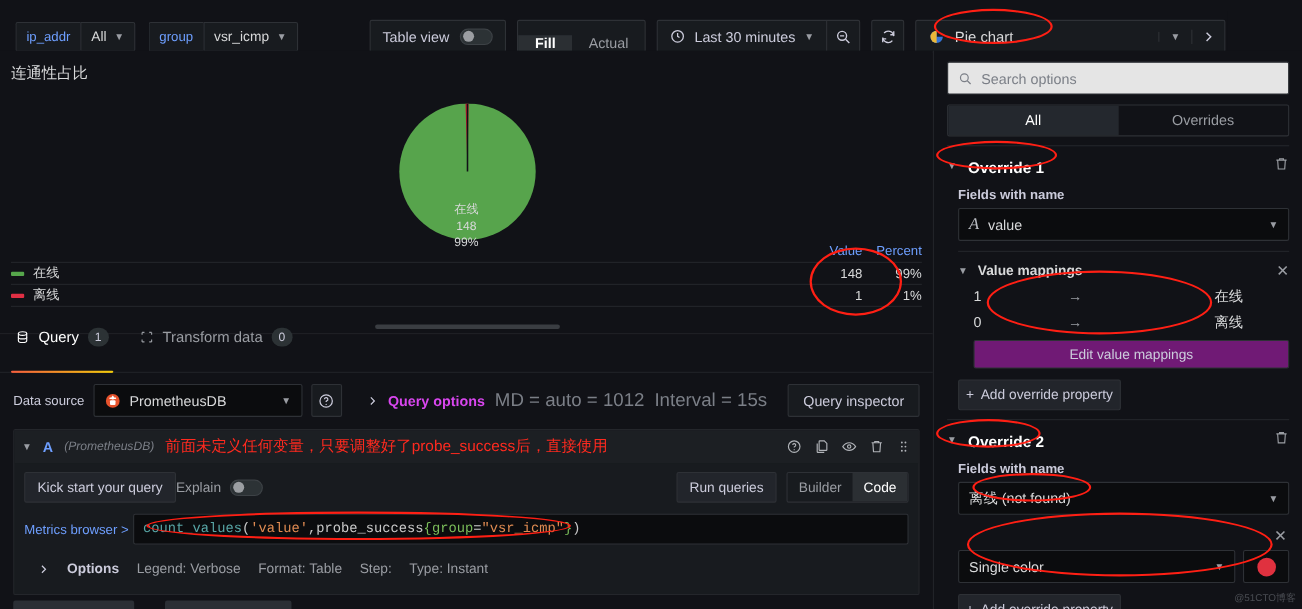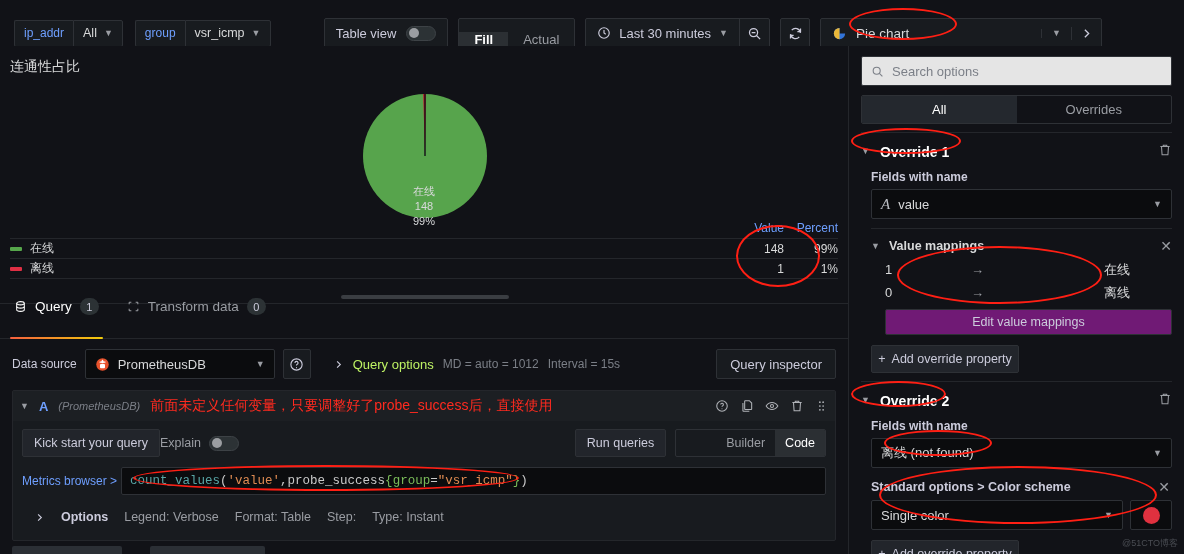--- a/index.html
+++ b/index.html
@@ -67,21 +67,21 @@
     border-left: 1px solid #2e3136; color: #ccccdc;
   }
   .refresh-btn {
     background: #181b1f; border: 1px solid #2e3136; border-radius: 2px;
     width: 30px; height: 30px; display: flex; align-items: center; justify-content: center;
     color: #ccccdc;
   }
   .viz-picker {
     background: #181b1f; border: 1px solid #2e3136; border-radius: 2px;
     height: 30px; display: flex; align-items: center;
-    width: 282px; margin-right: 14px;
+    width: 282px; margin-right: 2px;
   }
   .viz-name {
     display: flex; align-items: center; gap: 9px; padding: 0 11px; flex: 1;
     font-size: 13.5px; color: #d8d9da;
   }
 
   
   .panel {
     position: absolute; top: 46px; left: 0; width: 848px; height: 258px;
     background: #111217; border-bottom: 1px solid #24262b;
@@ -146,22 +146,22 @@
     background: #0b0c0e; border: 1px solid #2e3136; border-radius: 2px;
     height: 30px; width: 190px; display: flex; align-items: center; gap: 8px;
     padding: 0 9px; font-size: 13px; color: #d8d9da;
   }
   .icon-btn-sq {
     background: #181b1f; border: 1px solid #2e3136; border-radius: 2px;
     width: 28px; height: 30px; display: flex; align-items: center; justify-content: center;
     color: #ccccdc;
   }
   .qopts { display: flex; align-items: center; gap: 9px; margin-left: 14px; }
-  .qopts-link { font-size: 13px; color: #bef264; font-weight: normal; }
-  .qopts-meta { font-size: 12px; color: #7b7f87; }
+  .qopts-link { font-size: 13px; color: #d946ef; font-weight: bold; }
+  .qopts-meta { font-size: 17px; color: #7b7f87; }
   .qinspect {
     margin-left: auto;
     background: #181b1f; border: 1px solid #2e3136; border-radius: 2px;
     height: 30px; display: flex; align-items: center; padding: 0 13px;
     font-size: 13px; color: #ccccdc;
   }
 
   .qcard {
     margin: 11px 12px 0 12px; background: #181b1f;
     border: 1px solid #24262b; border-radius: 2px;
@@ -176,21 +176,21 @@
   .q-icons { margin-left: auto; display: flex; align-items: center; gap: 11px; color: #b0b3b8; }
   .qcard-body { padding: 8px 9px 9px 9px; }
   .qctrls { display: flex; align-items: center; gap: 0; }
   .ghost-btn {
     background: #22252b; border: 1px solid #2e3136; border-radius: 2px;
     height: 28px; display: flex; align-items: center; padding: 0 11px;
     font-size: 12.5px; color: #ccccdc;
   }
   .explain { display: flex; align-items: center; gap: 8px; font-size: 12.5px; color: #9a9da3; }
   .qctrls-right { margin-left: auto; display: flex; align-items: center; gap: 9px; }
-  .seg-sm { display: flex; border: 1px solid #2e3136; border-radius: 2px; overflow: hidden; height: 28px; padding-left: 40px; }
+  .seg-sm { display: flex; border: 1px solid #2e3136; border-radius: 2px; overflow: hidden; height: 28px; }
   .seg-sm > div { display: flex; align-items: center; padding: 0 10px; font-size: 12.5px; color: #9a9da3; }
   .seg-sm > div.on { background: #2b2f33; color: #fff; }
   .expr-row { display: flex; align-items: center; margin-top: 10px; gap: 4px; }
   .metrics-browser { font-size: 12px; color: #6e9fff; white-space: nowrap; }
   .expr-box {
     flex: 1; background: #0b0c0e; border: 1px solid #2e3136; border-radius: 2px;
     height: 28px; display: flex; align-items: center; padding: 0 8px;
     font-family: "Liberation Mono", monospace; font-size: 12.5px;
   }
   .tk-fn { color: #58a6a6; }
@@ -612,21 +612,20 @@
         </svg>
       </span>
     </div>
     <div class="fld-label">Fields with name</div>
     <div class="fld-select">
       <span>离线 (not found)</span>
       <span class="caret">▼</span>
     </div>
 
     <div class="std-head">
-      <span class="std-txt">Standard options  &gt;  Color scheme</span>
       <span class="std-x">✕</span>
     </div>
     <div class="color-row">
       <div class="color-select">
         <span>Single color</span>
         <span class="caret" style="margin-left:auto">▼</span>
       </div>
       <div class="swatch-box">
         <span class="swatch-dot" style="background:#e0313f"></span>
       </div>

